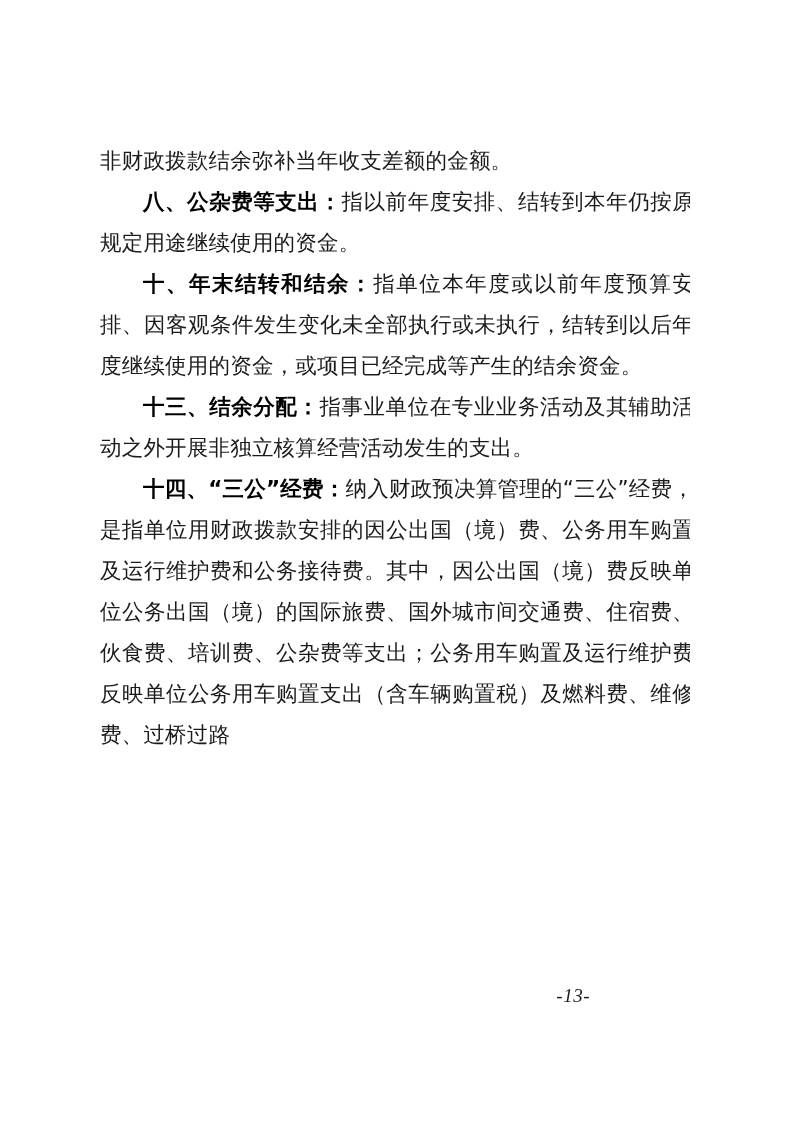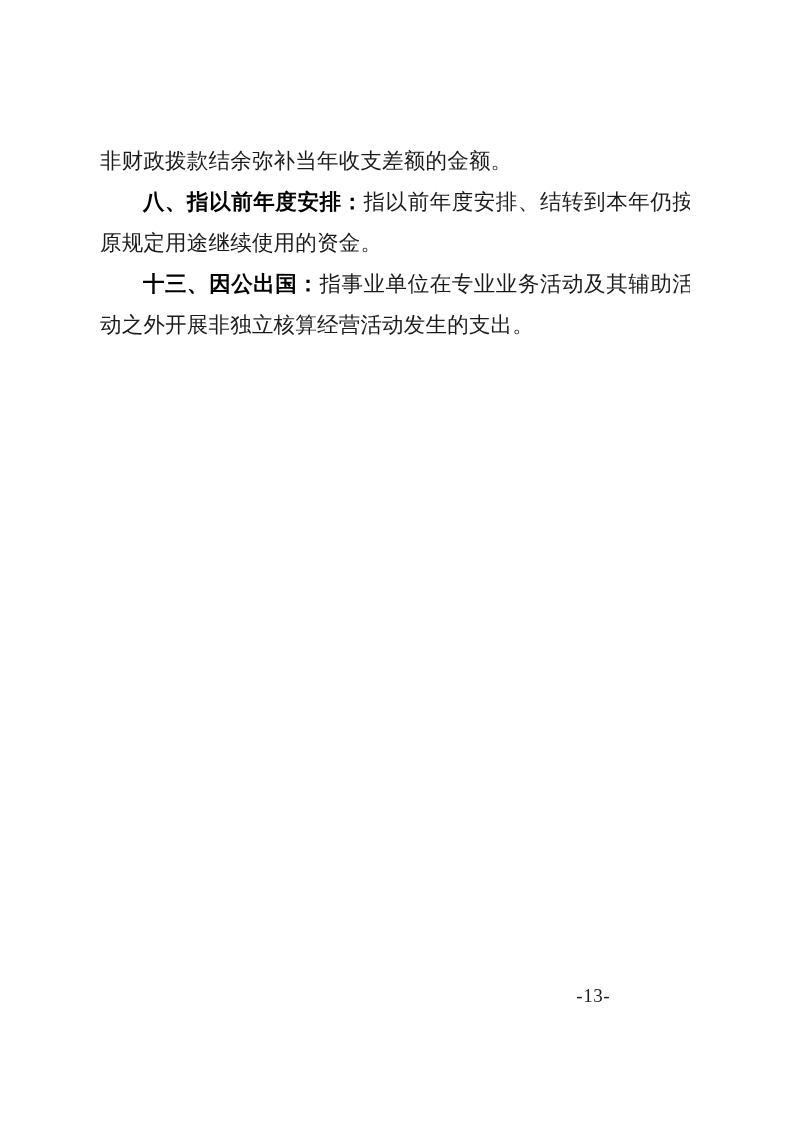--- a/index.html
+++ b/index.html
@@ -35,41 +35,44 @@
   }
   .para.indent {
     text-indent: 43px;
   }
   .lead {
     font-weight: bold;
     color: #000000;
   }
   .page-number {
     position: absolute;
-    right: 80px;
+    right: 100px;
     top: 985px;
     font-size: 19px;
     color: #1b1b1b;
     font-family: "Liberation Serif", serif;
     letter-spacing: 0.5px;
+    font-style: italic;
   }
 </style>
 </head>
 <body>
 
 <div class="page">
   <div class="content">
 
     <p class="para"><span>非财政拨款结余弥补当年收支差额的金额。</span></p>
 
-    <p class="para indent"><span class="lead">八、指以前年度安排：</span><span>指以前年度安排、结转到本年仍按原规定用途继续使用的资金。</span></p>
+    <p class="para indent"><span class="lead">八、公杂费等支出：</span><span>指以前年度安排、结转到本年仍按原规定用途继续使用的资金。</span></p>
+
+
+    <p class="para indent"><span class="lead">十、年末结转和结余：</span><span>指单位本年度或以前年度预算安排、因客观条件发生变化未全部执行或未执行，结转到以后年度继续使用的资金，或项目已经完成等产生的结余资金。</span></p>
 
 
 
+    <p class="para indent"><span class="lead">十三、结余分配：</span><span>指事业单位在专业业务活动及其辅助活动之外开展非独立核算经营活动发生的支出。</span></p>
 
-
-    <p class="para indent"><span class="lead">十三、因公出国：</span><span>指事业单位在专业业务活动及其辅助活动之外开展非独立核算经营活动发生的支出。</span></p>
-
+    <p class="para indent"><span class="lead">十四、“三公”经费：</span><span>纳入财政预决算管理的“三公”经费，是指单位用财政拨款安排的因公出国（境）费、公务用车购置及运行维护费和公务接待费。其中，因公出国（境）费反映单位公务出国（境）的国际旅费、国外城市间交通费、住宿费、伙食费、培训费、公杂费等支出；公务用车购置及运行维护费反映单位公务用车购置支出（含车辆购置税）及燃料费、维修费、过桥过路</span></p>
 
   </div>
 
   <div class="page-number">-13-</div>
 </div>
 
 </body></html>

